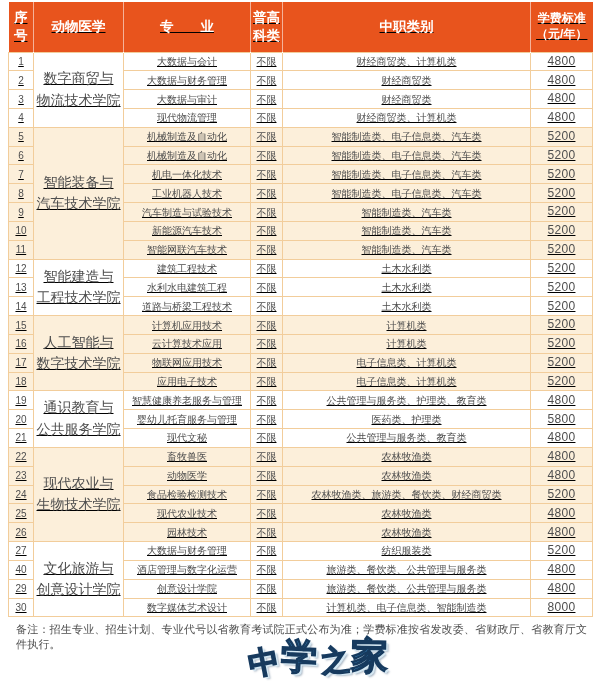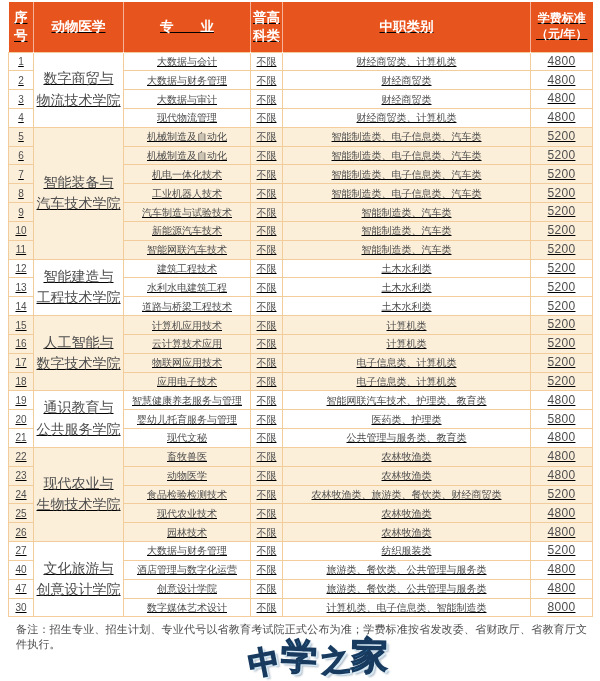--- a/index.html
+++ b/index.html
@@ -256,21 +256,21 @@
           <td class="c-fee">5200</td>
         </tr>
         <tr>
           <td class="c-no">19</td>
           <td class="c-college" rowspan="3">
             <div>通识教育与</div>
             <div>公共服务学院</div>
           </td>
           <td class="c-major">智慧健康养老服务与管理</td>
           <td class="c-gk">不限</td>
-          <td class="c-zz">智能网联汽车技术、护理类、教育类</td>
+          <td class="c-zz">公共管理与服务类、护理类、教育类</td>
           <td class="c-fee">4800</td>
         </tr>
         <tr>
           <td class="c-no">20</td>
           <td class="c-major">婴幼儿托育服务与管理</td>
           <td class="c-gk">不限</td>
           <td class="c-zz">医药类、护理类</td>
           <td class="c-fee">5800</td>
         </tr>
         <tr>
@@ -331,21 +331,21 @@
           <td class="c-fee">5200</td>
         </tr>
         <tr>
           <td class="c-no">40</td>
           <td class="c-major">酒店管理与数字化运营</td>
           <td class="c-gk">不限</td>
           <td class="c-zz">旅游类、餐饮类、公共管理与服务类</td>
           <td class="c-fee">4800</td>
         </tr>
         <tr>
-          <td class="c-no">47</td>
+          <td class="c-no">29</td>
           <td class="c-major">创意设计学院</td>
           <td class="c-gk">不限</td>
           <td class="c-zz">旅游类、餐饮类、公共管理与服务类</td>
           <td class="c-fee">4800</td>
         </tr>
         <tr>
           <td class="c-no">30</td>
           <td class="c-major">数字媒体艺术设计</td>
           <td class="c-gk">不限</td>
           <td class="c-zz">计算机类、电子信息类、智能制造类</td>

